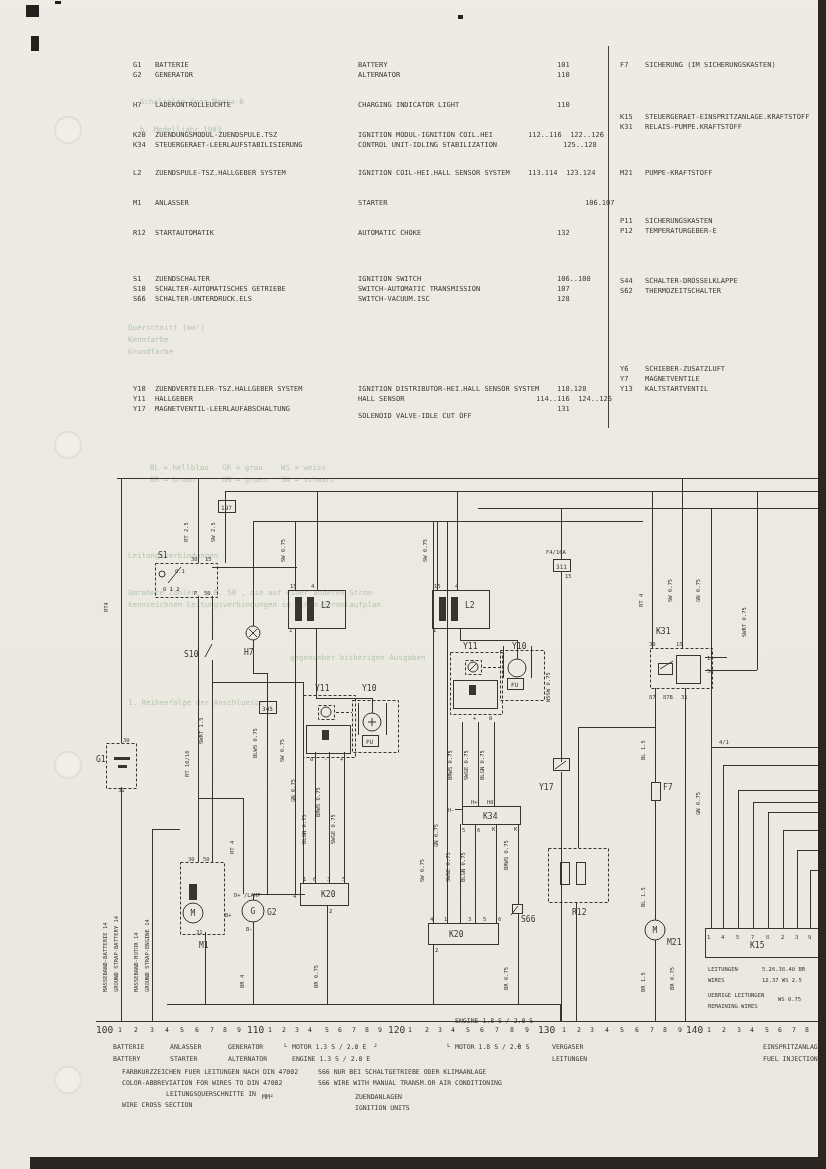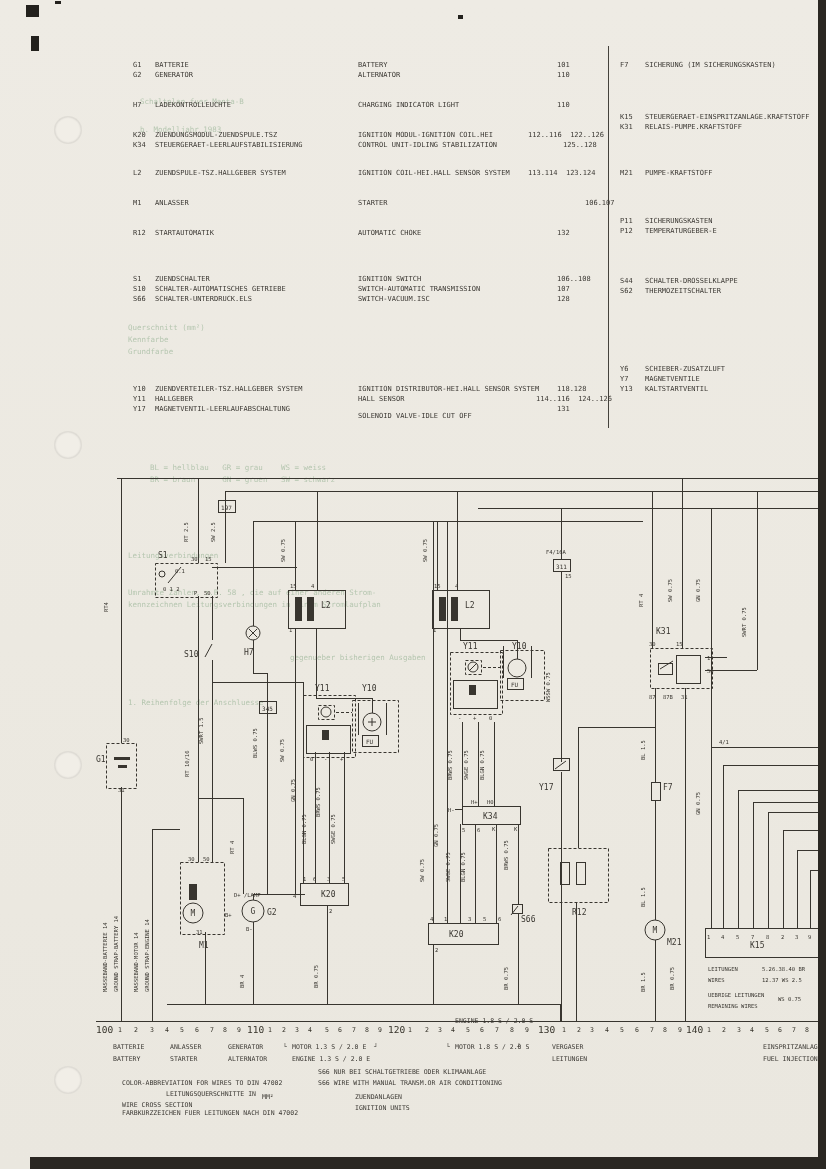--- a/index.html
+++ b/index.html
@@ -543,21 +543,21 @@
       <span class="cap" style="left: 552px; top: 1056px;">LEITUNGEN</span>
       <span class="cap" style="left: 763px; top: 1044px;">EINSPRITZANLAGE</span>
       <span class="cap" style="left: 763px; top: 1056px;">FUEL INJECTION</span>
       <span class="cap" style="left: 283px; top: 1044px;">└</span>
       <span class="cap" style="left: 374px; top: 1044px;">┘</span>
       <span class="cap" style="left: 446px; top: 1044px;">└</span>
       <span class="cap" style="left: 517px; top: 1044px;">┘</span>
     </div>
 
   <div>
-    <span class="note" style="left:122px; top:1069px;margin-top:41px;">FARBKURZZEICHEN FUER LEITUNGEN NACH DIN 47002</span>
+    <span class="note" style="left:122px; top:1069px;">FARBKURZZEICHEN FUER LEITUNGEN NACH DIN 47002</span>
     <span class="note" style="left:122px; top:1080px;">COLOR-ABBREVIATION FOR WIRES TO DIN 47002</span>
     <span class="note" style="left:122px; top:1091px;margin-left:44px;">LEITUNGSQUERSCHNITTE IN</span>
     <span class="note" style="left:262px; top:1094px;">MM²</span>
     <span class="note" style="left:122px; top:1102px;">WIRE CROSS SECTION</span>
     <span class="note" style="left:318px; top:1069px;">S66 NUR BEI SCHALTGETRIEBE ODER KLIMAANLAGE</span>
     <span class="note" style="left:318px; top:1080px;">S66 WIRE WITH MANUAL TRANSM.OR AIR CONDITIONING</span>
     <span class="note" style="left:355px; top:1094px;">ZUENDANLAGEN</span>
     <span class="note" style="left:355px; top:1105px;">IGNITION UNITS</span>
   </div>
 

